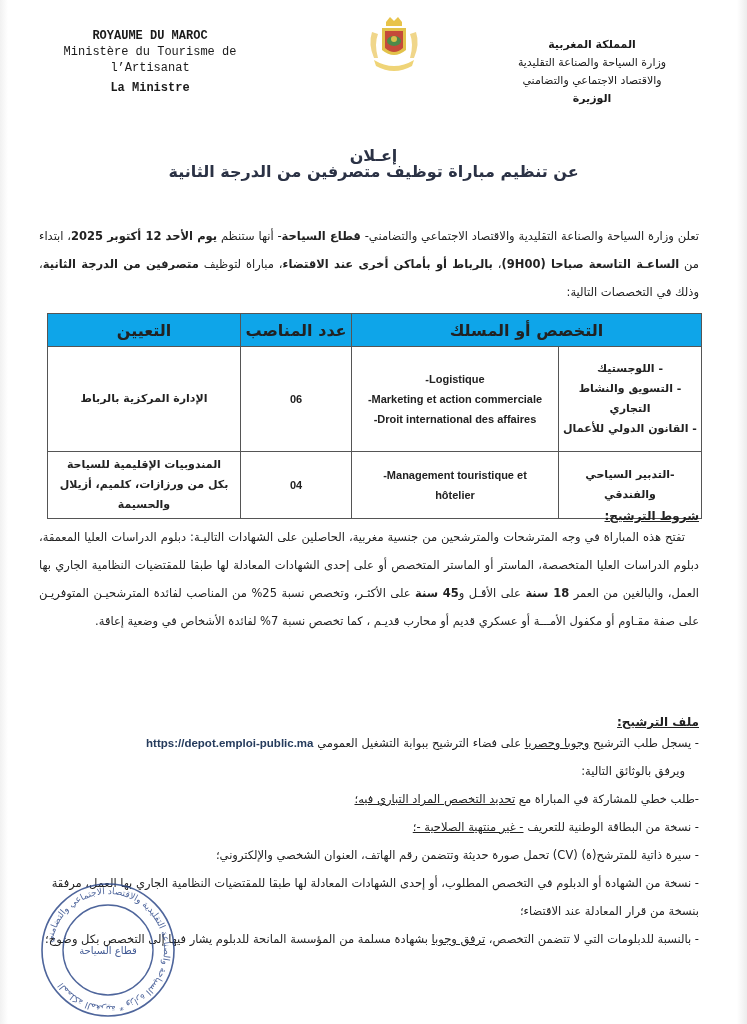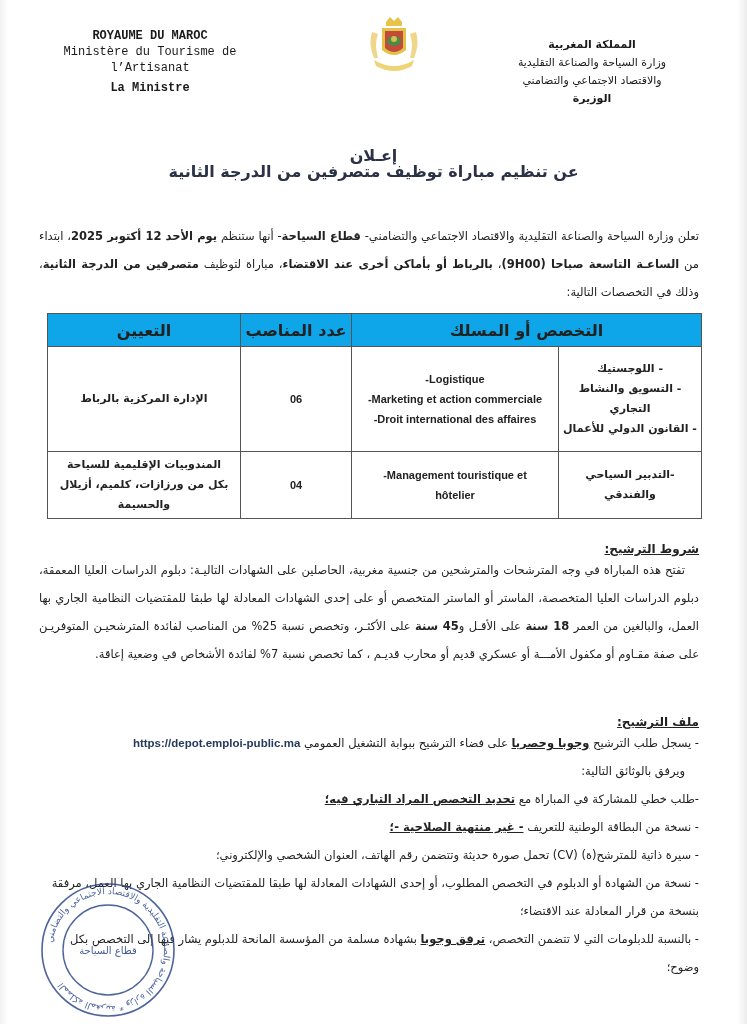--- a/index.html
+++ b/index.html
@@ -31,21 +31,21 @@
   .r1 td { height:102px; }
   .r2 td { height:64px; }
   .fr { font-family:"Liberation Sans", sans-serif; direction:ltr; font-size:11px; }
 
   .sec { position:absolute; right:48px; width:660px; direction:rtl; font-size:11.5px; color:#222; }
   .sec-head { font-weight:bold; text-decoration:underline; font-size:12px; }
   .para { text-align:justify; line-height:28px; }
   .para p { margin:0; text-indent:14px; }
   .list p { margin:0; line-height:28px; }
   .list .indent { padding-right:14px; }
-  .u { text-decoration:underline; font-weight:bold; }
+  .u { text-decoration:underline; font-weight:normal; }
   .url { font-family:"Liberation Sans", sans-serif; font-weight:bold; color:#253b5c; direction:ltr; unicode-bidi:embed; }
 
   .stamp { position:absolute; left:38px; top:880px; width:140px; height:140px; }
 </style>
 </head>
 <body>
 
 <div class="page">
   <div class="edge-left"></div>
   <div class="edge-right"></div>
@@ -113,21 +113,21 @@
         <td class="fr">
           <div>-Management touristique et</div>
           <div>hôtelier</div>
         </td>
         <td class="fr">04</td>
         <td style="padding:0 8px">المندوبيات الإقليمية للسياحة بكل من ورزازات، كلميم، أزيلال والحسيمة</td>
       </tr>
     </tbody>
   </table>
 
-  <div class="sec" style="top:542px">
+  <div class="sec" style="top:509px">
     <div class="sec-head">شروط الترشيح:</div>
     <div class="para">
       <p><span>تفتح هذه المباراة في وجه المترشحات والمترشحين من جنسية مغربية، الحاصلين على الشهادات التاليـة: دبلوم الدراسات العليا المعمقة، دبلوم الدراسات العليا المتخصصة، الماستر أو الماستر المتخصص أو على إحدى الشهادات المعادلة لها طبقا للمقتضيات النظامية الجاري بها العمل، والبالغين من العمر </span><span class="b">18 سنة</span><span> على الأقـل و</span><span class="b">45 سنة</span><span> على الأكثـر، وتخصص نسبة 25% من المناصب لفائدة المترشحيـن المتوفريـن على صفة مقـاوم أو مكفول الأمـــة أو عسكري قديم أو محارب قديـم ، كما تخصص نسبة 7% لفائدة الأشخاص في وضعية إعاقة.</span></p>
     </div>
   </div>
 
   <div class="sec" style="top:715px">
     <div class="sec-head">ملف الترشيح:</div>
     <div class="list">
       <p>

